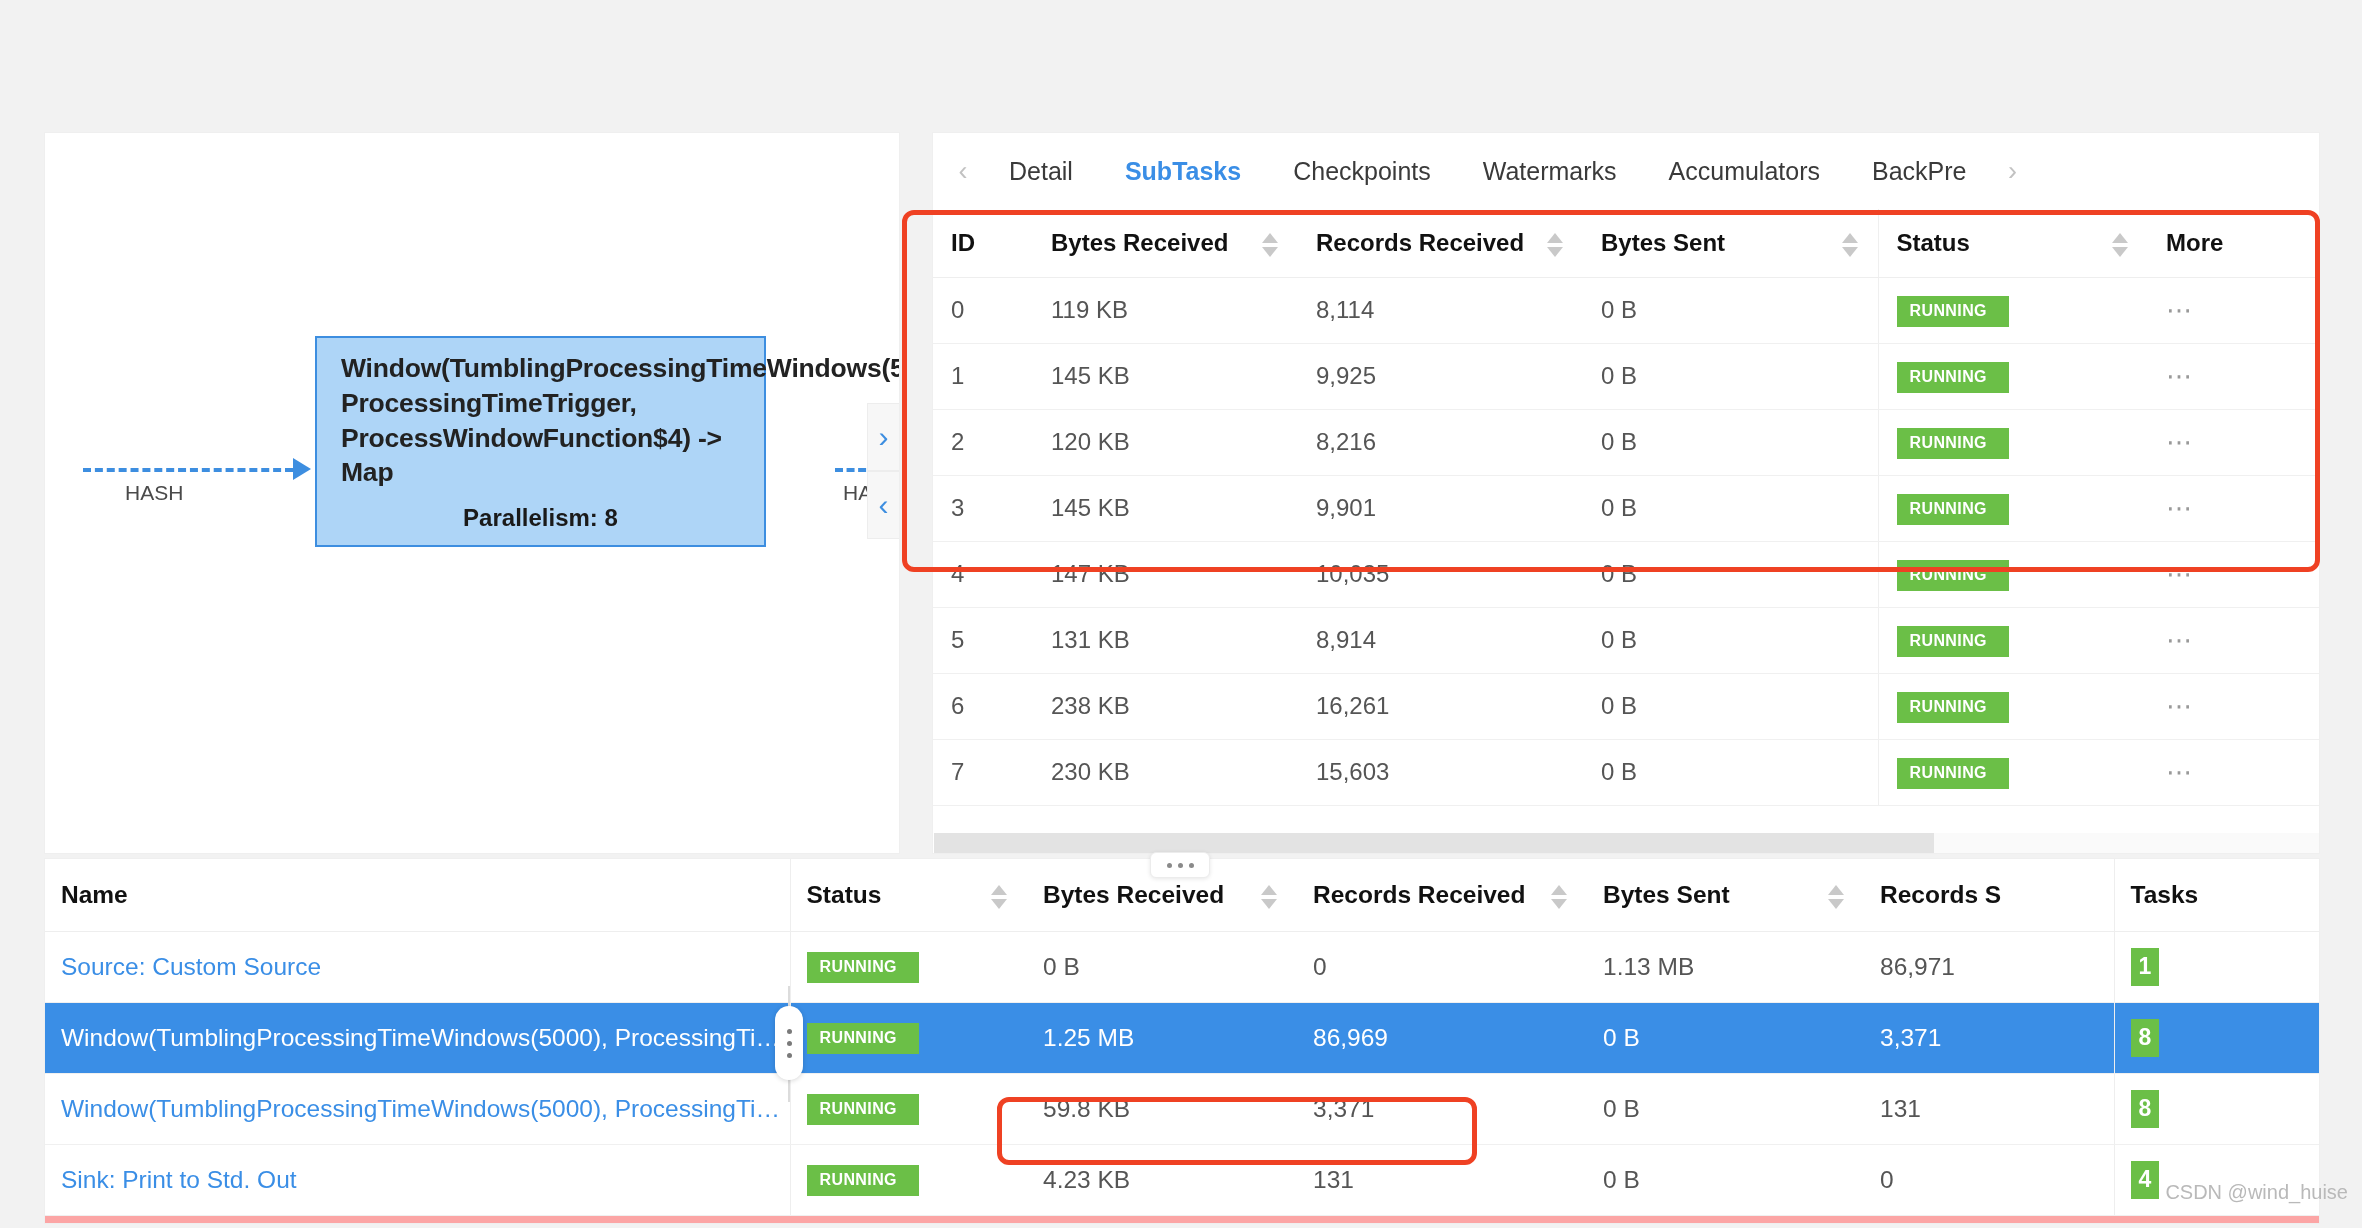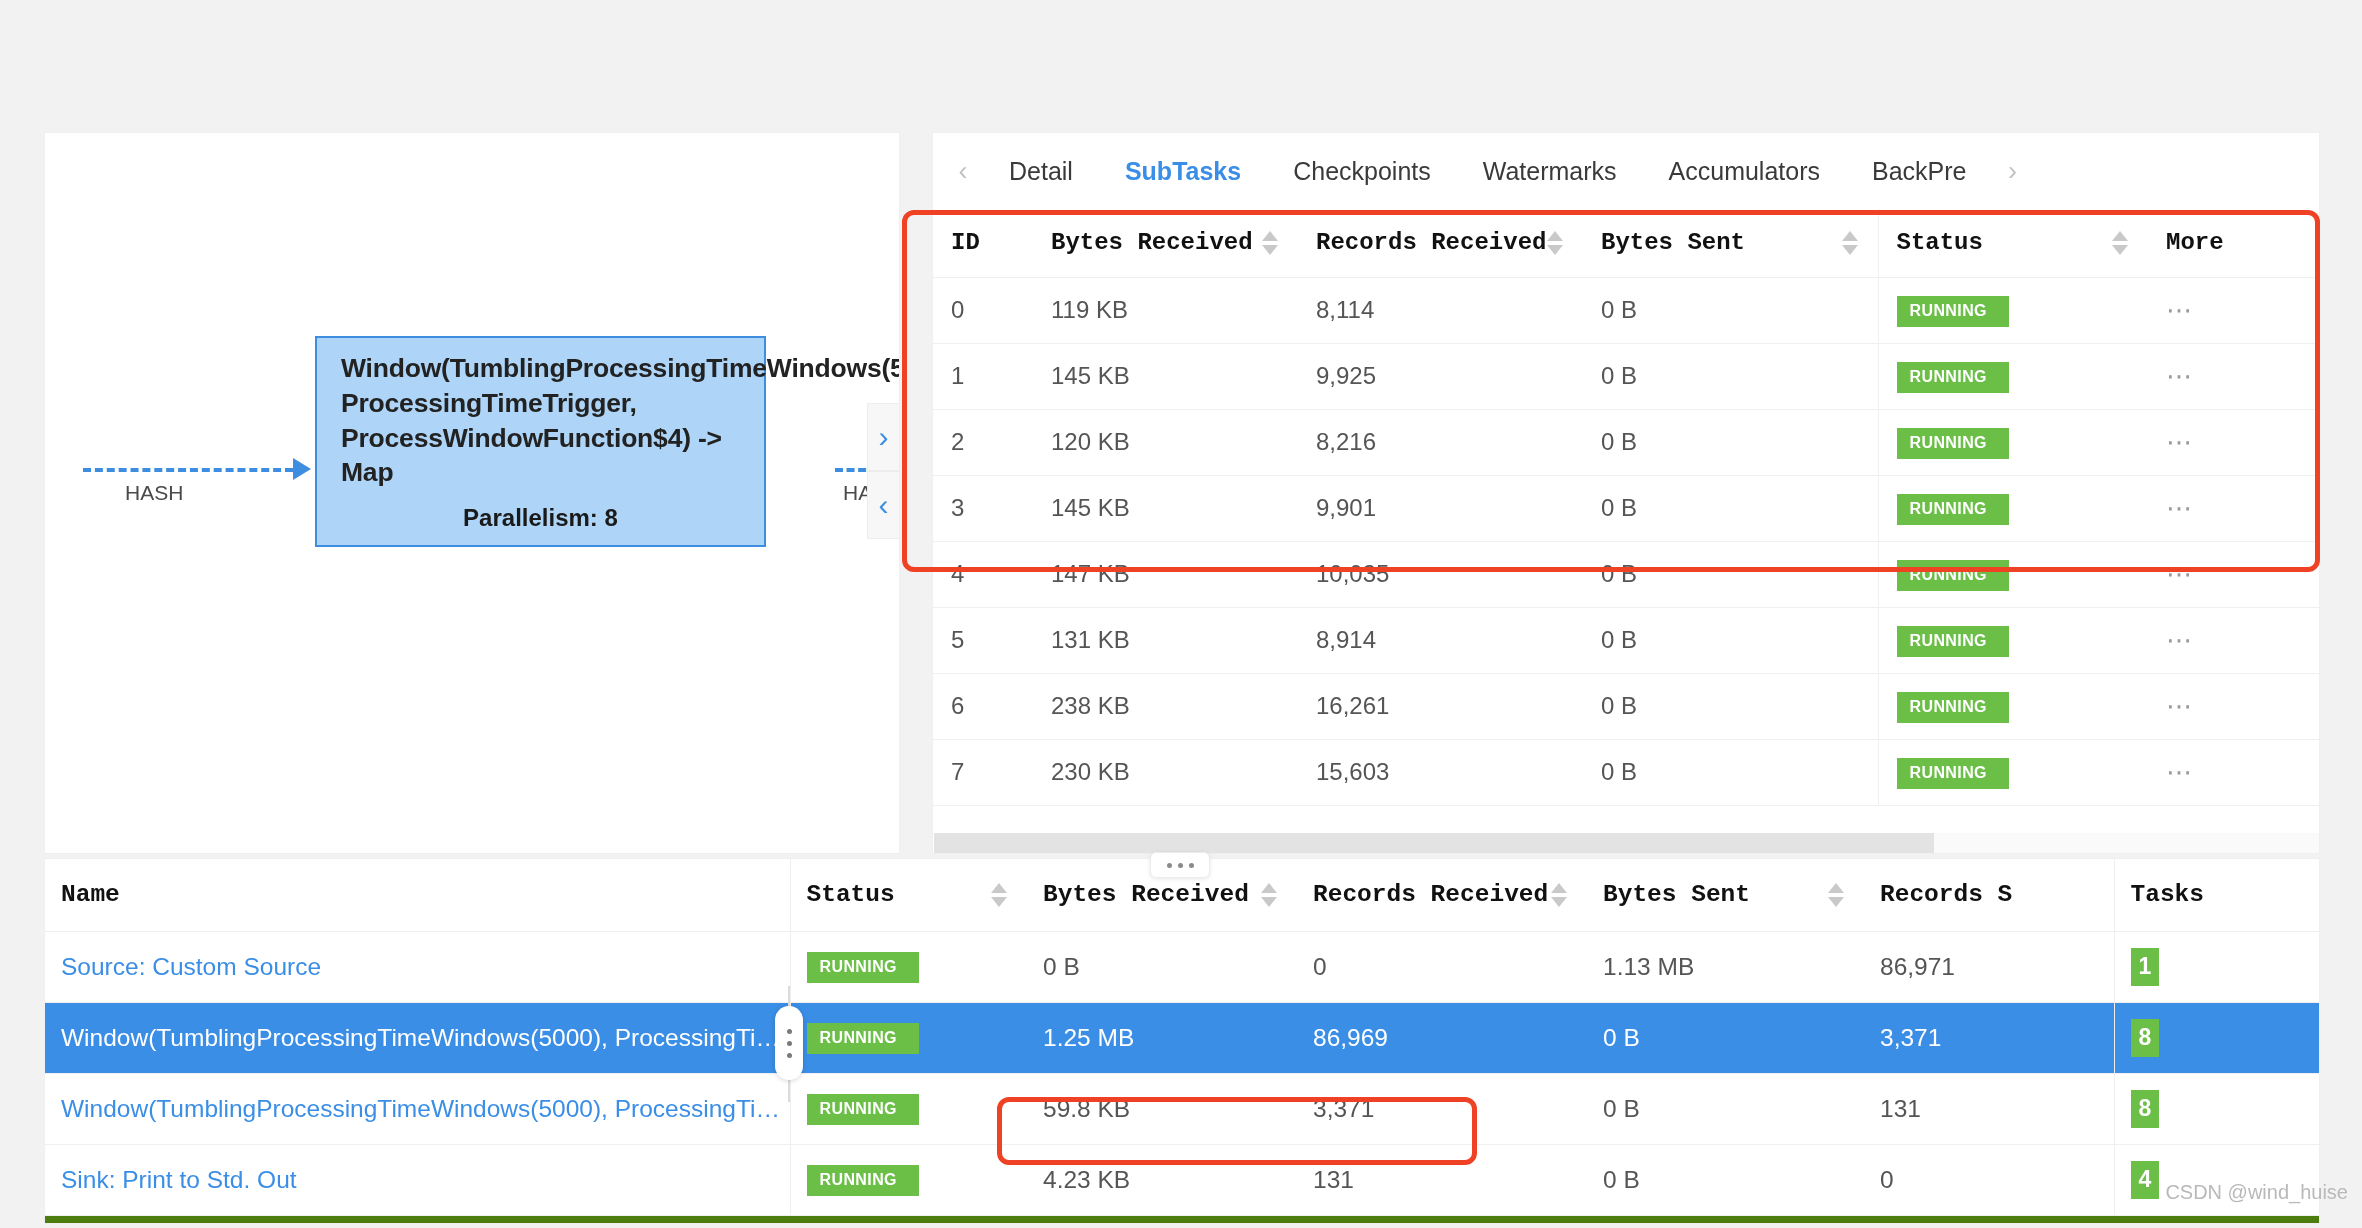--- a/index.html
+++ b/index.html
@@ -184,21 +184,21 @@
     font-size: 24px;
     color: #555;
     padding: 0 0 0 18px;
     height: 66px;
     border-bottom: 1px solid #f0f0f0;
     background: #fff;
     vertical-align: middle;
     white-space: nowrap;
     overflow: hidden;
   }
-  .th-inner { display: flex; align-items: center; font-family: Liberation Mono, monospace; }
+  .th-inner { display: flex; align-items: flex-end; }
   .sorter {
     display: inline-flex; flex-direction: column;
     margin-left: auto; margin-right: 20px;
     line-height: 0;
     cursor: pointer;
   }
   .sorter i {
     width: 0; height: 0;
     border-left: 8px solid transparent;
     border-right: 8px solid transparent;
@@ -261,21 +261,21 @@
   .drag-handle span {
     width: 5px; height: 5px; border-radius: 50%;
     background: #8a8a8a; display: block;
   }
 
   
   .bottom-panel {
     position: absolute;
     left: 44px; top: 858px;
     width: 2276px; height: 366px;
-    background: #4d7c0f;
+    background: #fca5a5;
     border: 1px solid #efefef;
     overflow: hidden;
   }
   table.btable { border-collapse: collapse; width: 100%; table-layout: fixed; }
   table.btable th {
     text-align: left;
     font-size: 24.5px;
     color: #111;
     font-weight: bold;
     padding: 0 0 0 16px;

